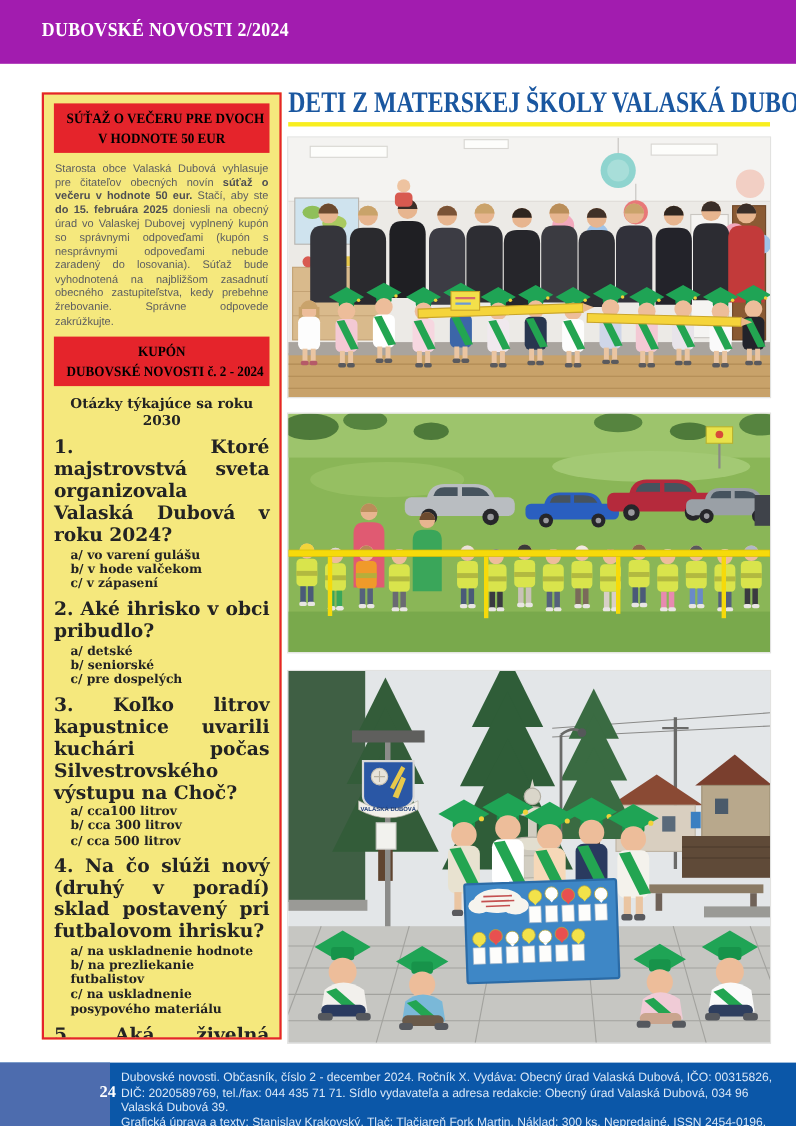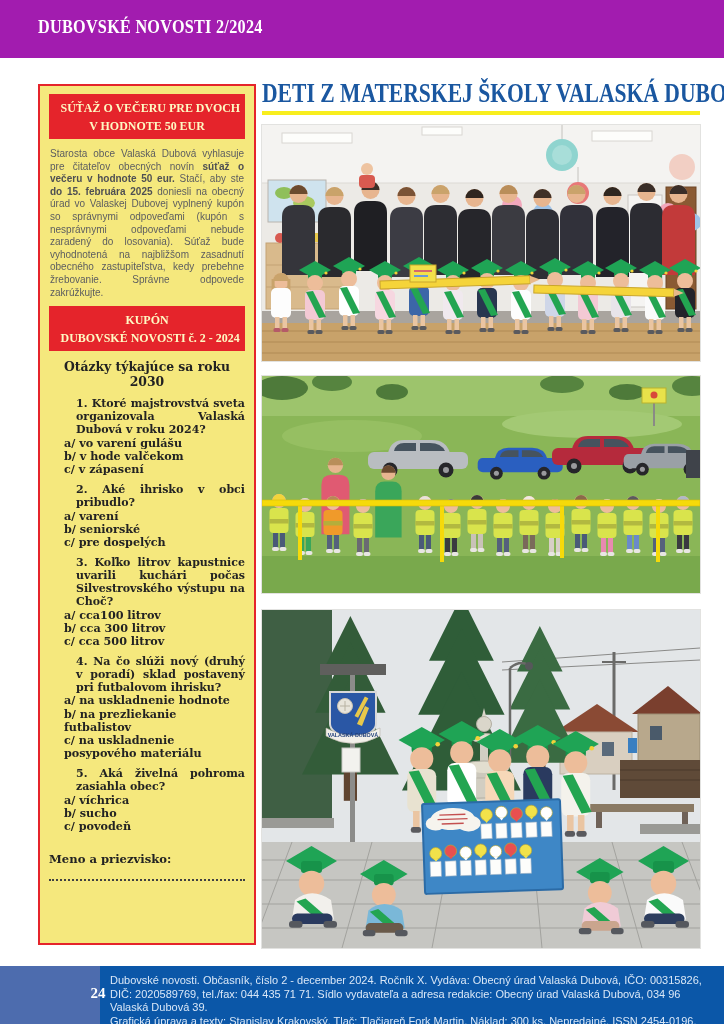--- a/index.html
+++ b/index.html
@@ -7,30 +7,30 @@
         font-family:"Liberation Sans",sans-serif;}
   
   .masthead{position:absolute;left:0;top:0;width:724px;height:58px;background:#a21caf;}
   .masthead-title{position:absolute;left:38px;top:17px;color:#ffffff;
     font-family:"Liberation Serif",serif;font-weight:bold;font-size:18px;
     display:inline-block;transform:scaleX(.9);transform-origin:left center;white-space:nowrap;letter-spacing:.3px;}
   
   .sidebar{position:absolute;left:38px;top:84px;width:218px;height:861px;box-sizing:border-box;
     background:#f5e87d;border:2px solid #e5242b;padding:8px 9px;overflow:hidden;
     display:flex;flex-direction:column;}
-  .redbox{background:#e5242b;color:#fef9c3;text-align:center;
+  .redbox{background:#e5242b;color:#000000;text-align:center;
     font-family:"Liberation Serif",serif;font-weight:bold;font-size:13px;line-height:1.35;
     padding:5px 4px;}
   .redbox .ln{white-space:nowrap;transform:scaleX(.92);transform-origin:center;}
   .intro{margin:9px 1px 7px 1px;font-size:10px;line-height:1.26;text-align:justify;color:#5c5d60;}
   .intro .b{font-weight:bold;color:#4e4f53;}
   .q-head{text-align:center;font-family:"DejaVu Serif",serif;font-weight:bold;
     font-size:12.4px;color:#222;margin:8px 0 9px 0;}
   .q{margin-bottom:8px;font-family:"DejaVu Serif",serif;font-weight:bold;color:#232323;}
-  .qt{font-size:11px;line-height:1.17;text-align:justify;margin-left:27px;}
+  .qt{font-size:17px;line-height:1.17;text-align:justify;}
   .opt{font-size:11.2px;line-height:1.17;padding-left:15px;}
   .form-label{font-family:"DejaVu Serif",serif;font-weight:bold;font-size:11.6px;color:#232323;margin-top:9px;}
   .form-label.first{margin-top:11px;}
   .dotline{border-bottom:2px dotted #3f3f42;height:8px;margin:5px 0 3px 0;}
   
   .article{position:absolute;left:262px;top:80px;width:438px;}
   .article-title{margin:0;color:#1a57a0;font-family:"Liberation Serif",serif;font-weight:bold;
     font-size:27px;line-height:27px;}
   .article-title span{display:inline-block;transform:scaleX(.8);transform-origin:left bottom;white-space:nowrap;}
   .title-rule{height:4px;background:#f8ee1e;margin-top:4px;}
@@ -140,21 +140,21 @@
     <div class="q-head">Otázky týkajúce sa roku 2030</div>
     <div>
         <div class="q">
           <div class="qt">1. Ktoré majstrovstvá sveta organizovala Valaská Dubová v roku 2024?</div>
           <div class="opt">a/ vo varení gulášu</div>
           <div class="opt">b/ v hode valčekom</div>
           <div class="opt">c/ v zápasení</div>
         </div>
         <div class="q">
           <div class="qt">2. Aké ihrisko v obci pribudlo?</div>
-          <div class="opt">a/ varení</div>
+          <div class="opt">a/ detské</div>
           <div class="opt">b/ seniorské</div>
           <div class="opt">c/ pre dospelých</div>
         </div>
         <div class="q">
           <div class="qt">3. Koľko litrov kapustnice uvarili kuchári počas Silvestrovského výstupu na Choč?</div>
           <div class="opt">a/ cca100 litrov</div>
           <div class="opt">b/ cca 300 litrov</div>
           <div class="opt">c/ cca 500 litrov</div>
         </div>
         <div class="q">

